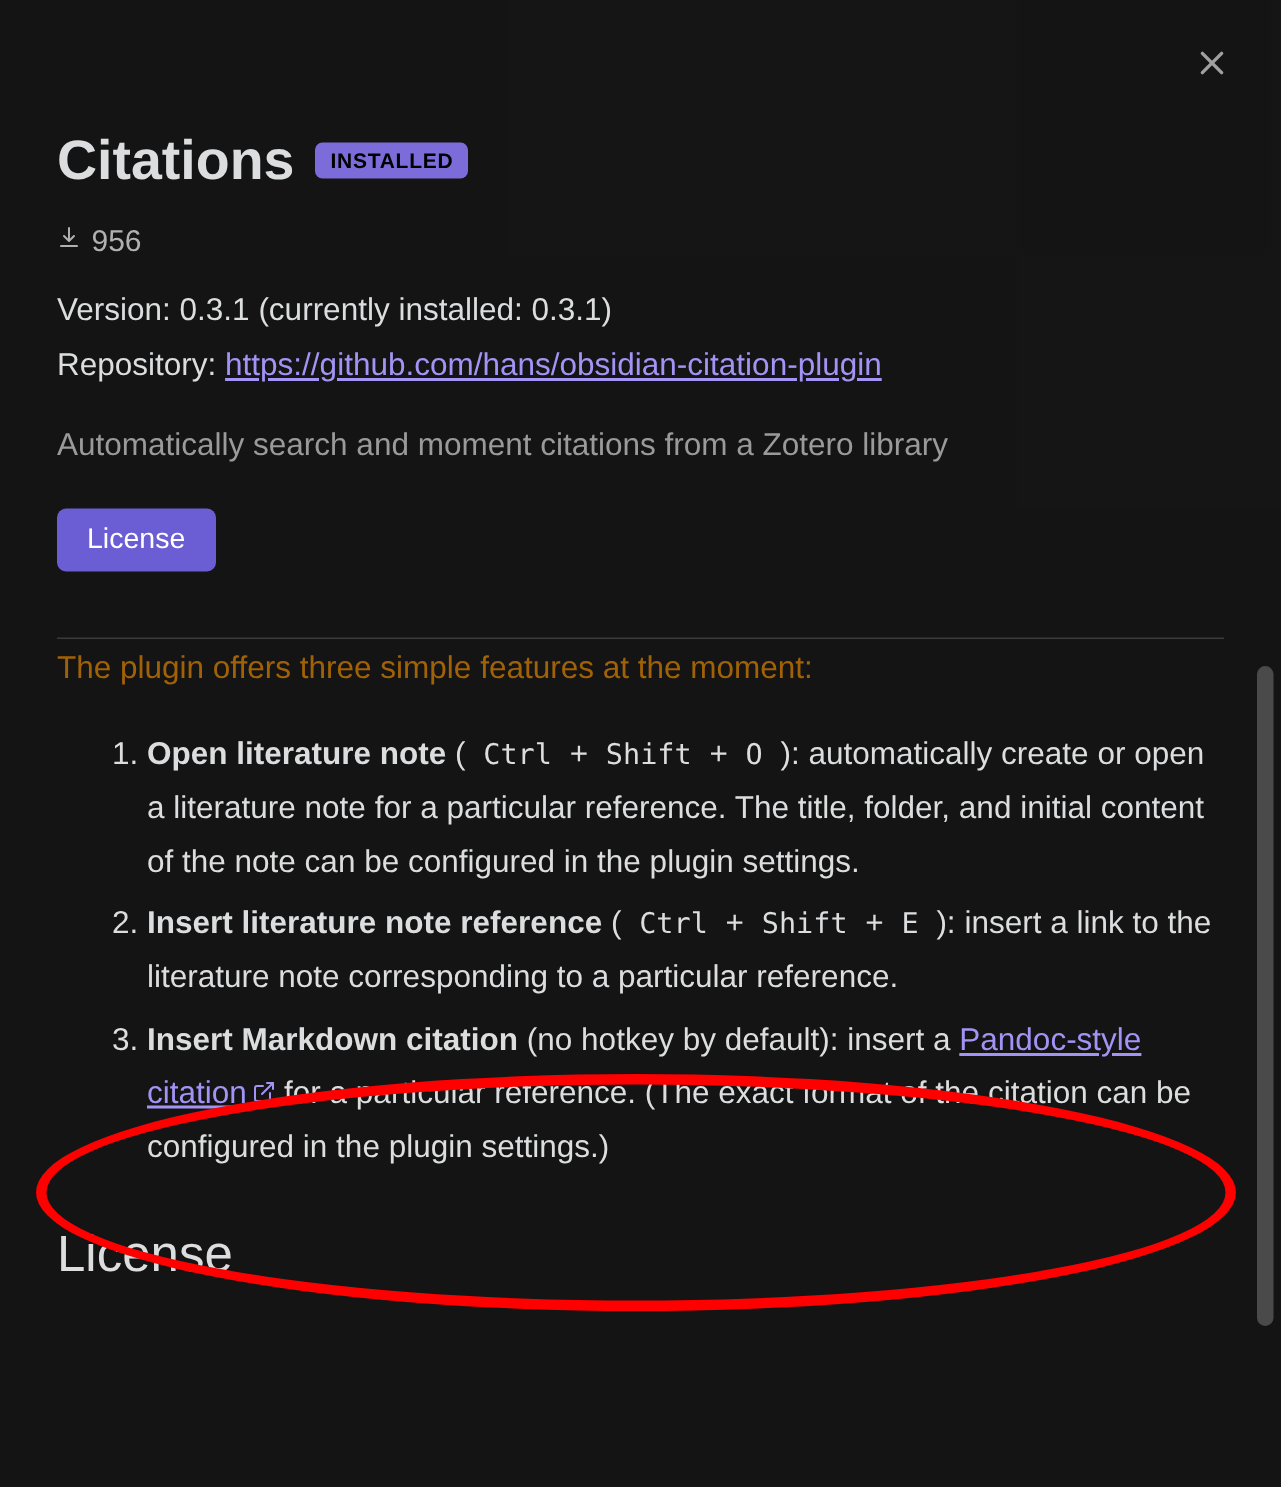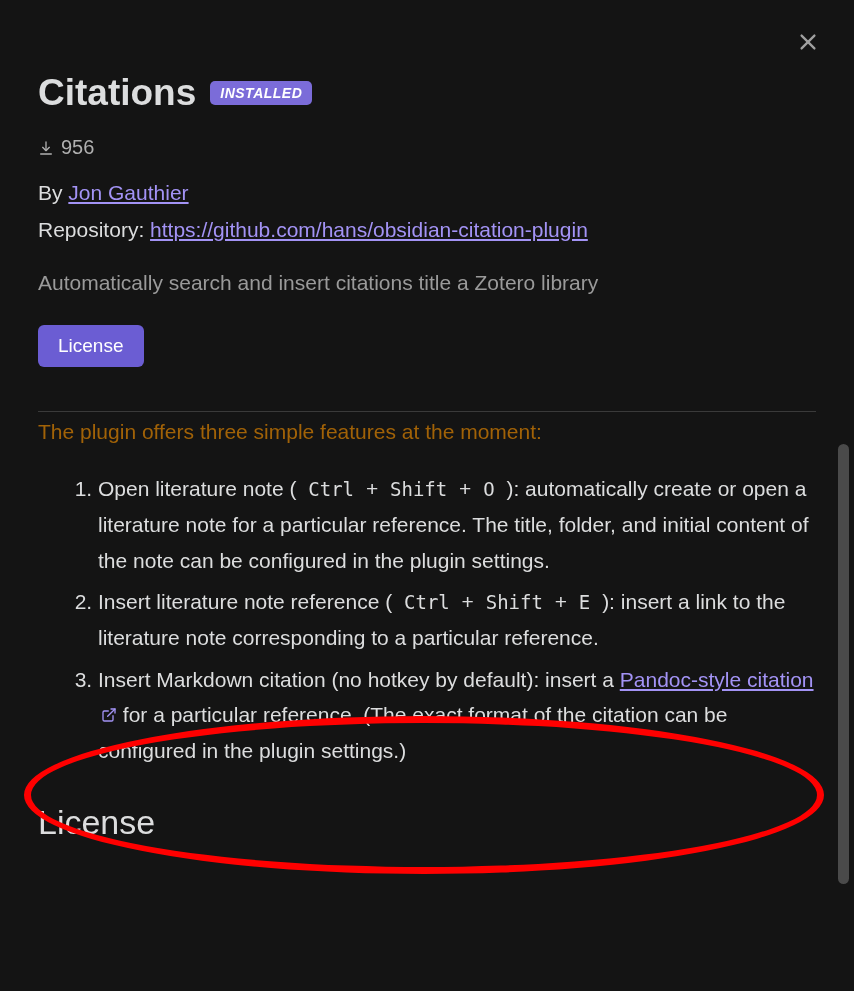--- a/index.html
+++ b/index.html
@@ -4,47 +4,47 @@
 <style>
 * { margin: 0; padding: 0; box-sizing: border-box; }
 body {
   width: 854px; height: 991px;
   background: #1e1e1e;
   font-family: -apple-system, BlinkMacSystemFont, "Segoe UI", sans-serif;
   color: #dcddde; overflow: hidden; position: relative;
 }
 .modal {
   position: absolute; left: 0; top: 0; width: 854px; height: 991px;
-  background: rgba(20,20,20,0.92); padding: 0 38px;
+  background: rgba(20,20,20,0.92); padding: 14px 38px;
 }
 .close-btn {
   position: absolute; top: 28px; right: 32px; width: 28px; height: 28px;
   cursor: pointer; color: #a0a0a0; display: flex; align-items: center; justify-content: center;
 }
 .close-btn svg { width: 22px; height: 22px; }
 .header-row { display: flex; align-items: center; gap: 14px; padding-top: 72px; }
 .title { font-size: 37px; font-weight: 700; color: #dcddde; }
 .badge {
-  background: #7b6cd9; color: #ffffff; font-size: 14px; font-weight: 700;
-  letter-spacing: 0.5px; padding: 4px 10px; border-radius: 5px; font-style: italic;
+  background: #7b6cd9; color: #000000; font-size: 14px; font-weight: 700;
+  letter-spacing: 0.5px; padding: 4px 10px; border-radius: 5px;
 }
-.dl-row { display: flex; align-items: center; gap: 7px; margin-top: 22px; color: #b0b0b0; font-size: 20px; }
+.dl-row { display: flex; gap: 7px; margin-top: 22px; color: #b0b0b0; font-size: 20px; }
 .dl-row svg { width: 16px; height: 16px; }
 .meta { font-size: 21px; line-height: 1.75; margin-top: 16px; color: #dcddde; }
 .link { color: #a393f5; text-decoration: underline; cursor: pointer; }
 .desc { font-size: 21px; color: #9a9a9a; margin-top: 22px; }
 .update-btn {
   background: #6b5dd3; color: #fff; border: none; padding: 10px 20px;
   font-size: 19px; border-radius: 6px; margin-top: 30px; cursor: pointer;
 }
 hr { border: none; border-top: 1px solid #3a3a3a; margin-top: 44px; }
 .body-text { font-size: 21px; line-height: 1.7; margin-top: 2px; color: #a16207; }
 ol { margin-top: 22px; padding-left: 60px; }
 ol li { font-size: 21px; line-height: 1.7; margin-bottom: 6px; color: #dcddde; }
-ol li b { font-weight: 400; }
+ol li b { font-weight: 700; }
 code {
   font-family: ui-monospace, Menlo, Consolas, monospace;
   font-size: 19px; padding: 2px 6px; margin-top: 28px;
 }
 .ext-icon { display: inline-flex; width: 16px; height: 16px; margin-left: 3px; vertical-align: -1px; }
 .ext-icon svg { width: 16px; height: 16px; }
 .license-h { font-size: 34px; font-weight: 400; margin-top: 34px; color: #dcddde; }
 .annotation {
   position: absolute; border: 7px solid #ff0000; border-radius: 50%;
   pointer-events: none;
@@ -74,29 +74,27 @@
   <div class="dl-row">
     <svg viewBox="0 0 24 24" fill="none" stroke="currentColor" stroke-width="2" stroke-linecap="round" stroke-linejoin="round">
         <path d="M12 3v12"></path>
         <path d="M7 11l5 5 5-5"></path>
         <path d="M4 21h16"></path>
       </svg>
     <span>956</span>
   </div>
 
   <div class="meta">
-    <div>
-      <span>By </span><a class="link">Jon Gauthier</a>
-    </div>
+    <div>Version: 0.3.1 (currently installed: 0.3.1)</div>
     <div>
       <span>Repository: </span><a class="link">https://github.com/hans/obsidian-citation-plugin</a>
     </div>
   </div>
 
-  <div class="desc">Automatically search and insert citations title a Zotero library</div>
+  <div class="desc">Automatically search and moment citations from a Zotero library</div>
 
   <button class="update-btn">License</button>
 
   <hr>
 
   <div class="body-text">The plugin offers three simple features at the moment:</div>
 
   <ol>
     <li>
       <b>Open literature note</b><span> ( </span><code>Ctrl</code> + <code>Shift</code> + <code>O</code><span> ): </span><span>automatically create or open a literature note for a particular reference. The title, folder, and initial content of the note can be configured in the plugin settings.</span>

